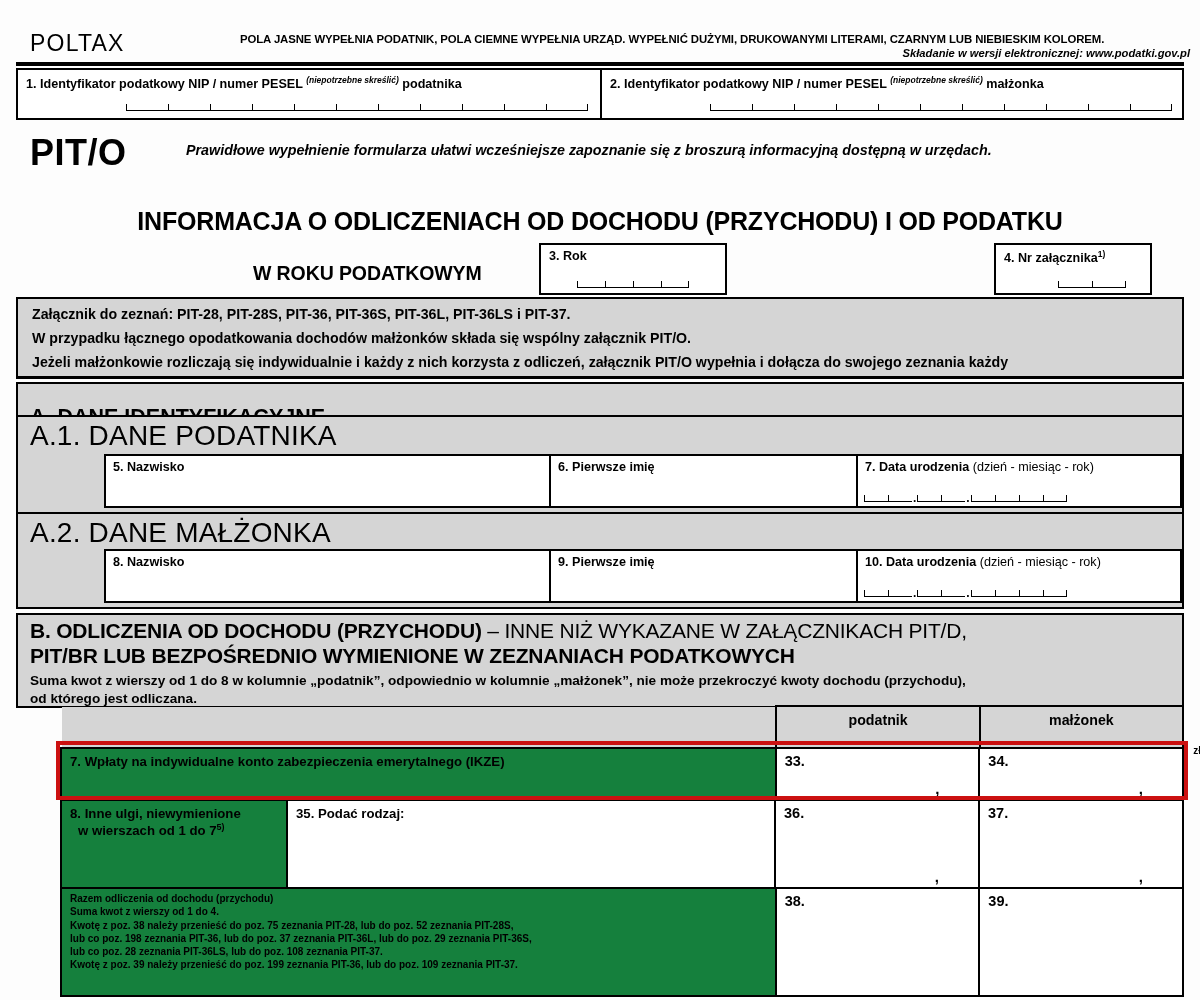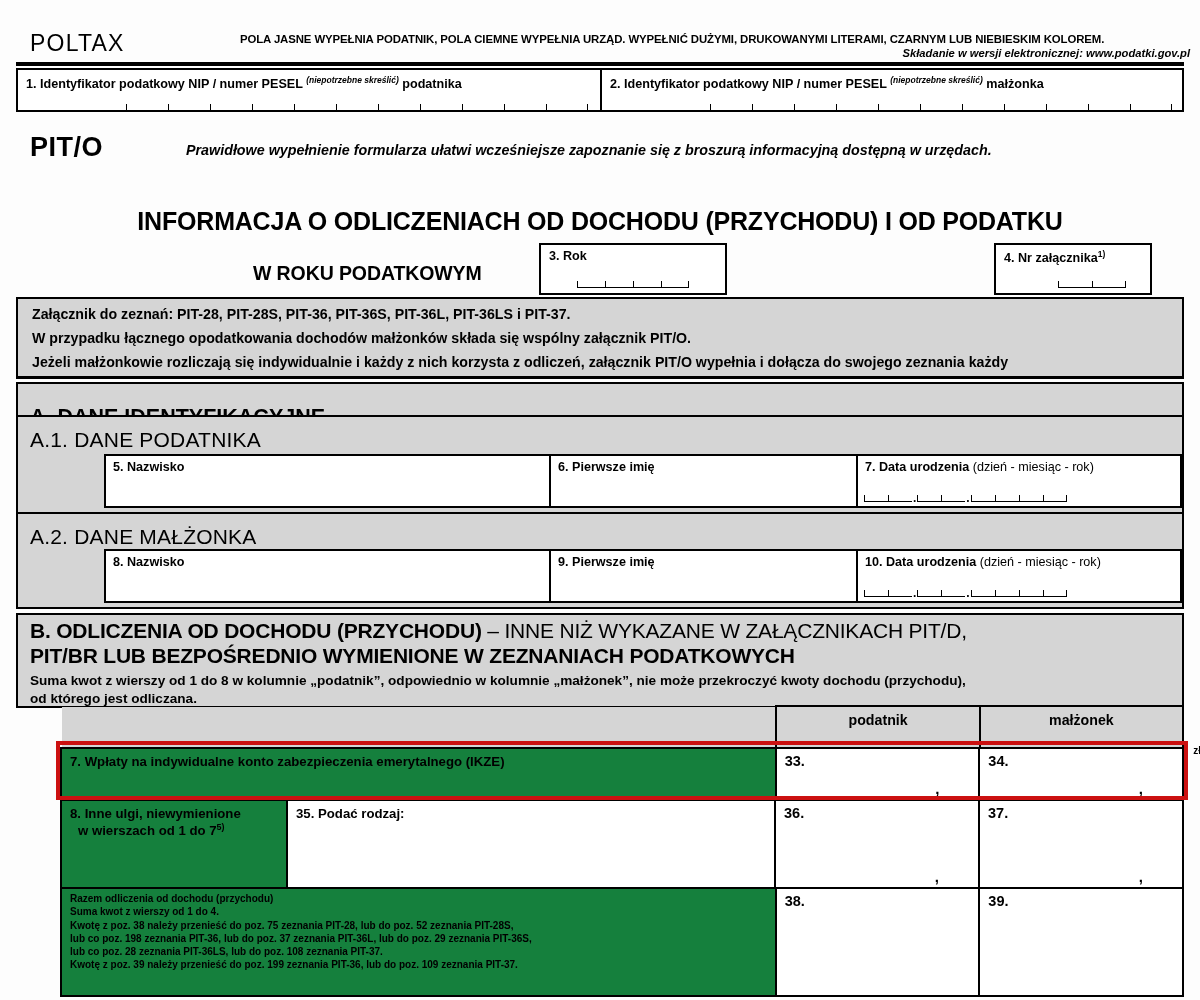--- a/index.html
+++ b/index.html
@@ -56,21 +56,21 @@
     width: 1168px;
     height: 4px;
     background: #000;
   }
 
   
   .idrow {
     position: absolute;
     left: 16px; top: 68px;
     width: 1168px;
-    height: 44px;
+    height: 52px;
     border: 2px solid #000;
     box-sizing: border-box;
     display: flex;
     background: #fff;
   }
   .idcell {
     flex: 1 1 50%;
     position: relative;
     box-sizing: border-box;
   }
@@ -108,21 +108,21 @@
     padding: 0 1px;
     font-weight: 700;
   }
   .id-comb { left: 108px; top: 28px; }
   .id-comb .cell { width: 42px; }
 
   
   .pito {
     position: absolute;
     left: 30px; top: 132px;
-    font-size: 27px;
+    font-size: 36px;
     font-weight: 700;
     letter-spacing: 0.5px;
   }
   .pito-note {
     position: absolute;
     left: 186px; top: 142px;
     font-size: 14.3px;
     font-style: italic;
     font-weight: 700;
     white-space: nowrap;
@@ -215,22 +215,22 @@
     position: absolute;
     left: 16px;
     width: 1168px;
     background: #d5d5d5;
     border: 2px solid #000;
     border-top: none;
     box-sizing: border-box;
   }
   .subsect-title {
     position: absolute;
-    left: 12px; top: 11px;
-    font-size: 21px;
+    left: 12px; top: 3px;
+    font-size: 28px;
     font-weight: 400;
     letter-spacing: 0.2px;
   }
   .a1 { top: 417px; height: 97px; }
   .a2 { top: 514px; height: 95px; }
 
   .fieldrow {
     position: absolute;
     left: 86px;
     width: 1078px;

